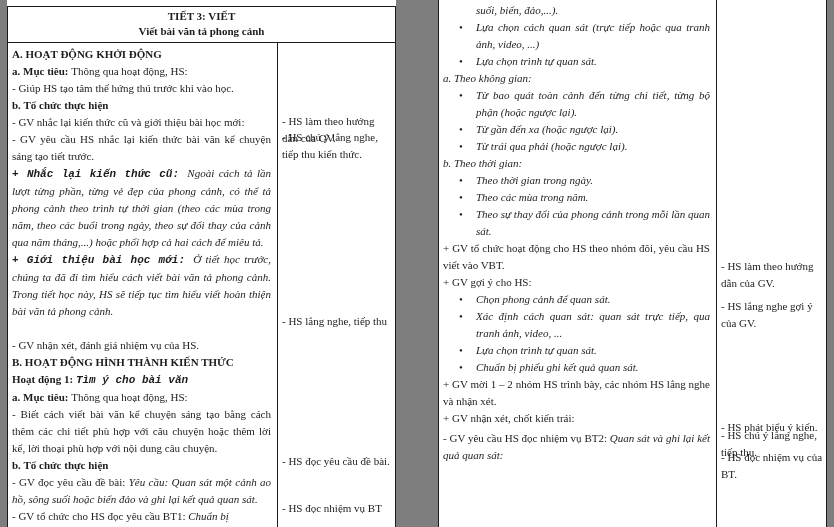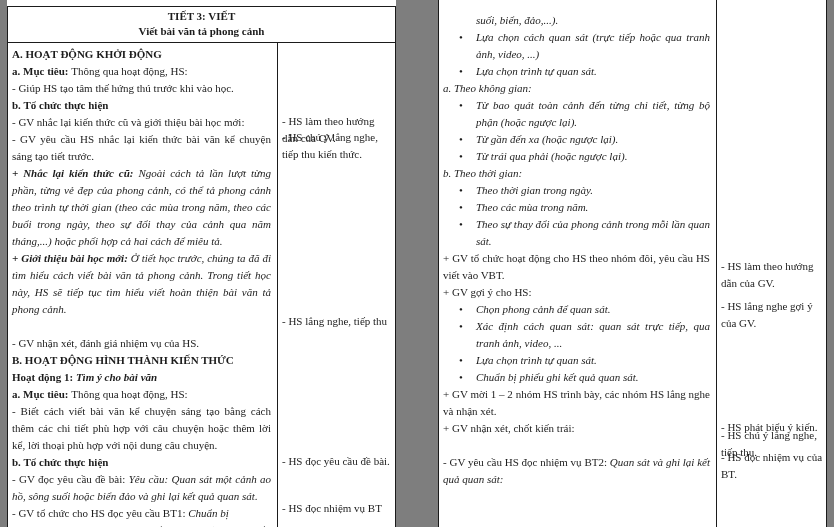--- a/index.html
+++ b/index.html
@@ -24,31 +24,31 @@
     border-bottom:1px solid var(--line,#1b1b1b);
     text-align:center; font-weight:bold; padding:2px 4px 3px;
   }
   .h-line { font-size:11px; line-height:15px; }
   .tbody { display:flex; flex:1; min-height:0; }
   .col-gv {
     border-right:1px solid var(--line,#1b1b1b);
     padding:3px 6px 0 4px;
   }
   .page1 .col-gv { width:270px; }
-  .page2 .col-gv { width:278px; padding-top:12px; }
+  .page2 .col-gv { width:278px; padding-top:2px; }
   .col-hs { flex:1; position:relative; }
   .para { font-size:11px; line-height:17px; text-align:justify; }
   .col-hs .para { position:absolute; left:4px; right:2px; text-align:left; }
   .para.bullet { position:relative; padding-left:33px; }
   .para.cont { padding-left:33px; }
   .marker { position:absolute; left:16px; top:0; font-style:normal; }
   .st-r { }
   .st-b { font-weight:bold; }
   .st-i { font-style:italic; }
-  .st-bi { font-weight:bold; font-style:italic; }
+  .st-bi { font-weight:bold; font-style:italic;font-family:Liberation Mono, monospace; }
 </style>
 </head>
 <body>
 
 <div class="desk">
 
   <div class="page page1">
     <div class="doc-table">
       <div class="thead">
         <div class="h-line">TIẾT 3: VIẾT</div>
@@ -101,21 +101,21 @@
             <p class="para bullet"><span class="marker">•</span><span class="st-i">Theo các mùa trong năm.</span></p>
             <p class="para bullet"><span class="marker">•</span><span class="st-i">Theo sự thay đổi của phong cảnh trong mỗi lần quan sát.</span></p>
             <p class="para"><span class="st-r">+ GV tổ chức hoạt động cho HS theo nhóm đôi, yêu cầu HS viết vào VBT.</span></p>
             <p class="para"><span class="st-r">+ GV gợi ý cho HS:</span></p>
             <p class="para bullet"><span class="marker">•</span><span class="st-i">Chọn phong cảnh để quan sát.</span></p>
             <p class="para bullet"><span class="marker">•</span><span class="st-i">Xác định cách quan sát: quan sát trực tiếp, qua tranh ảnh, video, ...</span></p>
             <p class="para bullet"><span class="marker">•</span><span class="st-i">Lựa chọn trình tự quan sát.</span></p>
             <p class="para bullet"><span class="marker">•</span><span class="st-i">Chuẩn bị phiếu ghi kết quả quan sát.</span></p>
             <p class="para"><span class="st-r">+ GV mời 1 – 2 nhóm HS trình bày, các nhóm HS lắng nghe và nhận xét.</span></p>
             <p class="para"><span class="st-r">+ GV nhận xét, chốt kiến trái:</span></p>
-            <p class="para" style="margin-top: 17px;"><span class="st-r">- GV yêu cầu HS đọc nhiệm vụ BT2: </span><span class="st-i">Quan sát và ghi lại kết quả quan sát:</span></p>
+            <p class="para" style="margin-top: 3px;"><span class="st-r">- GV yêu cầu HS đọc nhiệm vụ BT2: </span><span class="st-i">Quan sát và ghi lại kết quả quan sát:</span></p>
           </div>
         <div class="col-hs" id="p2-hs">
             <p class="para" style="top: 258px;"><span class="st-r">- HS làm theo hướng dẫn của GV.</span></p>
             <p class="para" style="top: 298px;"><span class="st-r">- HS lắng nghe gợi ý của GV.</span></p>
             <p class="para" style="top: 419px;"><span class="st-r">- HS phát biểu ý kiến.</span></p>
             <p class="para" style="top: 427px;"><span class="st-r">- HS chú ý lắng nghe, tiếp thu.</span></p>
             <p class="para" style="top: 449px;"><span class="st-r">- HS đọc nhiệm vụ của BT.</span></p>
           </div>
       </div>
     </div>

